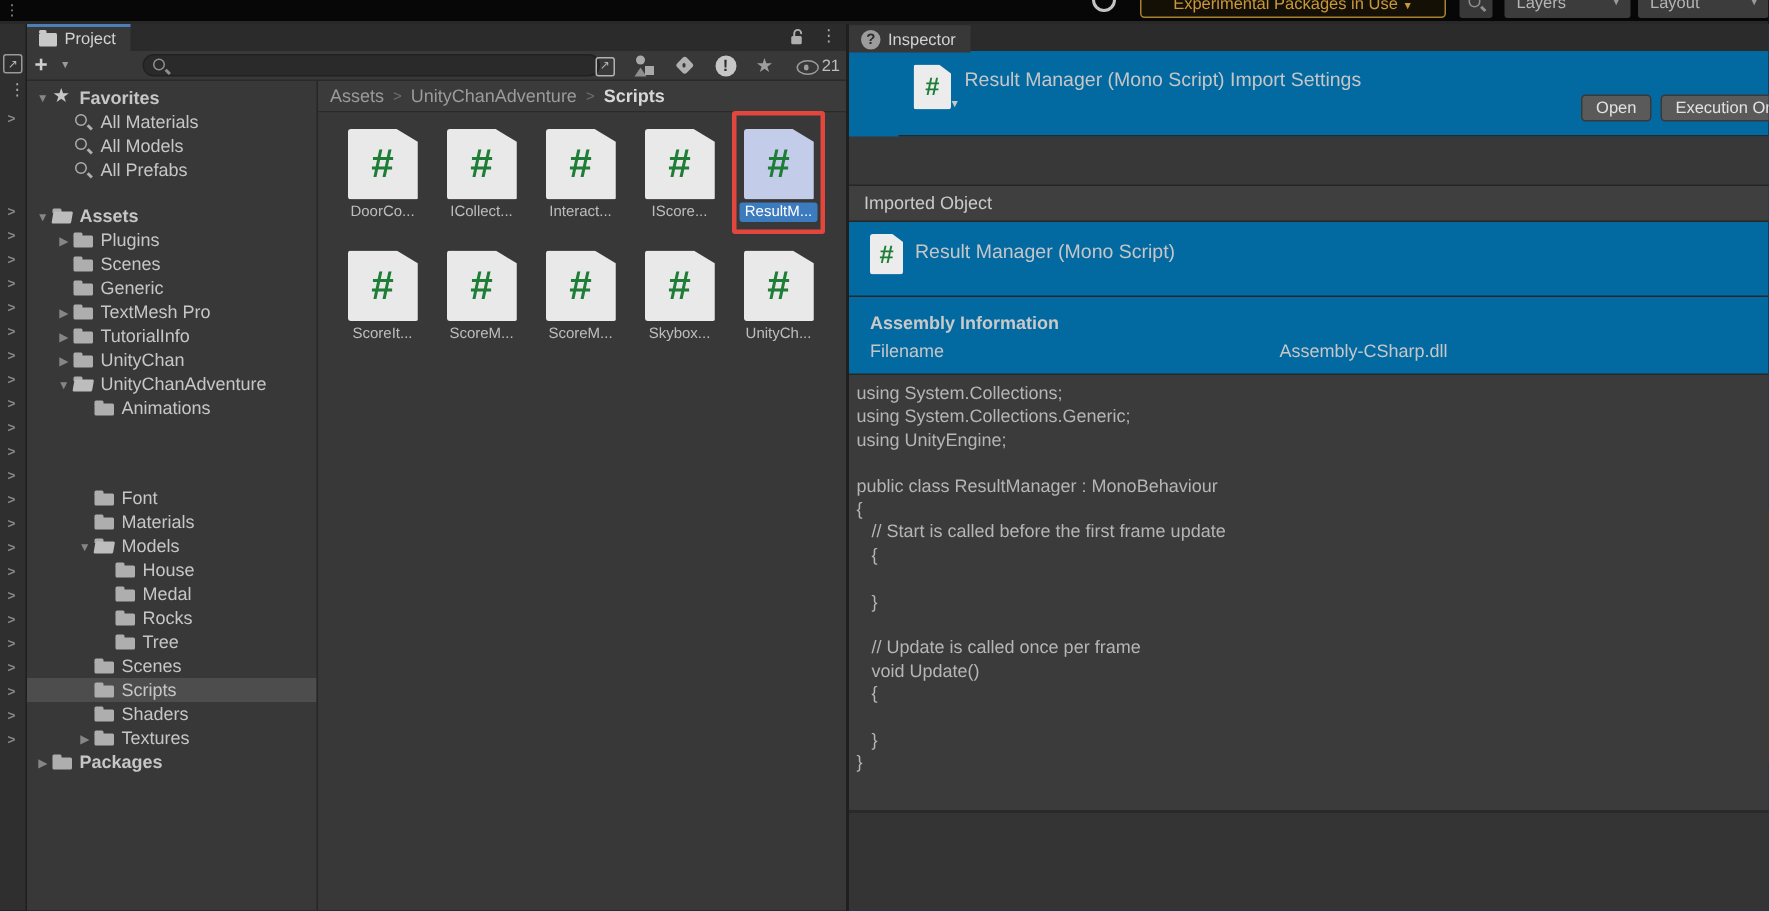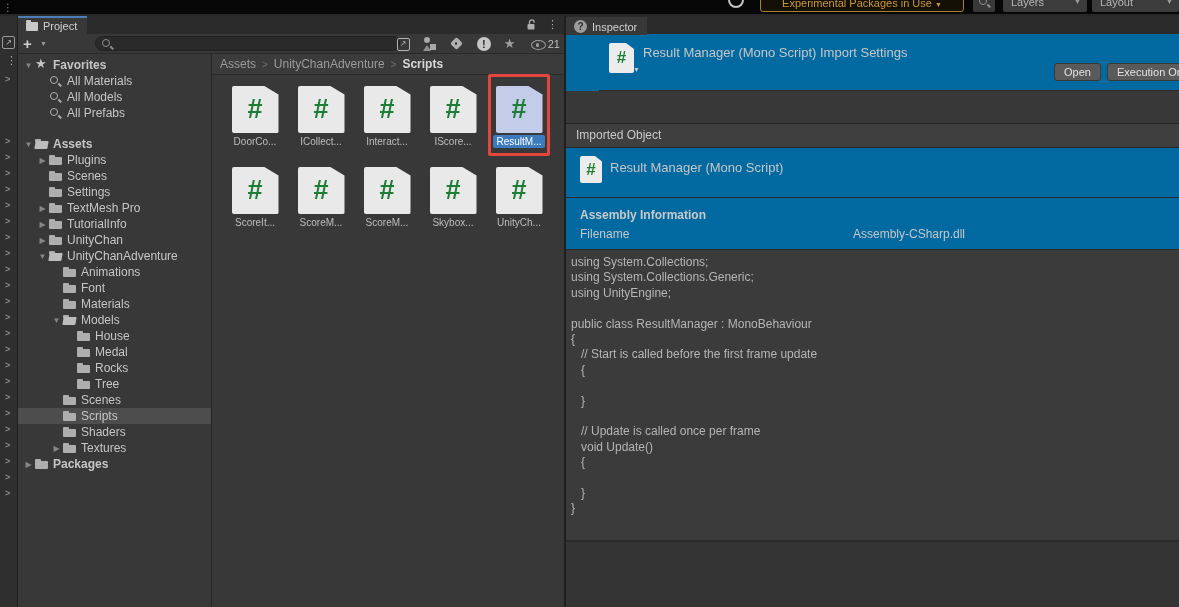--- a/index.html
+++ b/index.html
@@ -285,21 +285,21 @@
               <span class="tlabel">Plugins</span>
             </div>
             <div class="trow" style="padding-left: 18px;">
               <span class="arrow"></span>
               <span class="ticon folder"></span>
               <span class="tlabel">Scenes</span>
             </div>
             <div class="trow" style="padding-left: 18px;">
               <span class="arrow"></span>
               <span class="ticon folder"></span>
-              <span class="tlabel">Settings</span>
+              <span class="tlabel">Generic</span>
             </div>
             <div class="trow" style="padding-left: 18px;">
               <span class="arrow">▶</span>
               <span class="ticon folder"></span>
               <span class="tlabel">TextMesh Pro</span>
             </div>
             <div class="trow" style="padding-left: 18px;">
               <span class="arrow">▶</span>
               <span class="ticon folder"></span>
               <span class="tlabel">TutorialInfo</span>
@@ -312,21 +312,21 @@
             <div class="trow" style="padding-left: 18px;">
               <span class="arrow">▼</span>
               <span class="ticon folder-open"></span>
               <span class="tlabel">UnityChanAdventure</span>
             </div>
             <div class="trow" style="padding-left: 32px;">
               <span class="arrow"></span>
               <span class="ticon folder"></span>
               <span class="tlabel">Animations</span>
             </div>
-            <div class="trow" style="padding-left: 32px;">
+            <div class="trow" style="padding-left: 32px; margin-top: 44px;">
               <span class="arrow"></span>
               <span class="ticon folder"></span>
               <span class="tlabel">Font</span>
             </div>
             <div class="trow" style="padding-left: 32px;">
               <span class="arrow"></span>
               <span class="ticon folder"></span>
               <span class="tlabel">Materials</span>
             </div>
             <div class="trow" style="padding-left: 32px;">

